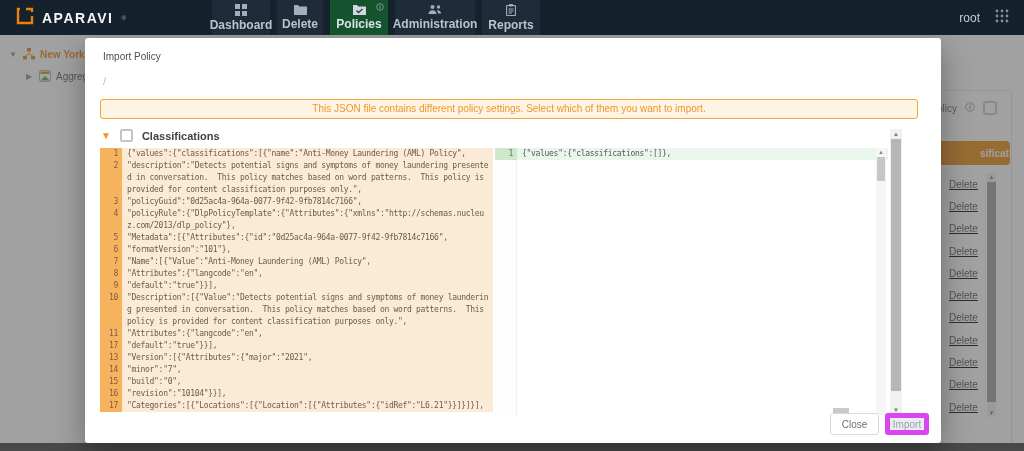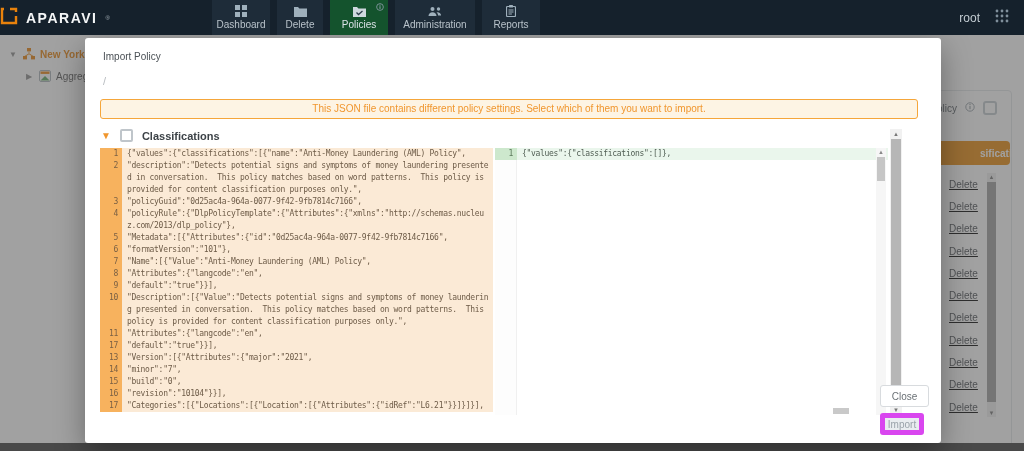--- a/index.html
+++ b/index.html
@@ -2,29 +2,29 @@
 <html><head>
 <meta charset="utf-8">
 <style>
   * { margin:0; padding:0; box-sizing:border-box; }
   html,body { width:1024px; height:451px; overflow:hidden; background:#fff;
               font-family:"Liberation Sans", sans-serif; }
 
   
   .topbar { position:absolute; left:0; top:0; width:1024px; height:35px;
             background:#15212c; z-index:30; display:flex; align-items:center; }
-  .brand { display:flex; align-items:center; gap:8px; padding-left:0; width:200px; }
+  .brand { display:flex; align-items:center; gap:8px; padding-left:16px; width:200px; }
   .brand-text { color:#f4f6f7; font-size:14px; font-weight:bold; letter-spacing:1.5px; }
   .brand-tm { color:#aab4bb; font-size:6px; vertical-align:top; }
   .nav { display:flex; gap:7px; margin-left:12px; height:35px; }
   .nav-tab { width:58px; height:35px; background:#1e2c39; display:flex; flex-direction:column;
              align-items:center; justify-content:center; gap:2px; position:relative; cursor:pointer; }
   .nav-tab.wide { width:80px; }
   .nav-tab.active { background:#14532d; }
-  .nav-tab .lbl { color:#b9c3cb; font-size:10px; }
+  .nav-tab .lbl { color:#b9c3cb; font-size:12px;font-weight:bold; }
   .nav-tab svg { display:block; }
   .nav-info { position:absolute; top:3px; right:4px; }
   .topbar-right { margin-left:auto; display:flex; align-items:center; gap:14px; padding-right:14px; }
   .user-name { color:#c3ccd2; font-size:12px; }
 
   
   .page { position:absolute; inset:35px 0 0 0; background:#fff; z-index:1; }
   .tree { padding-top:8px; }
   .tree-row { display:flex; align-items:center; gap:5px; height:22px; font-size:10px; }
   .tree-row .chev { color:#8d8d8d; font-size:8px; width:10px; text-align:center; }
@@ -82,21 +82,21 @@
   .pane.right .code { background:#eaf6ec; color:#4f5c52; }
   .inner-scroll { position:absolute; left:791px; top:110px; width:10px; height:267px; background:#f6f6f6; }
   .inner-scroll .arrow { font-size:6px; color:#888; text-align:center; line-height:8px; }
   .inner-scroll .thumb { margin:1px auto 0; width:8px; height:24px; background:#c6c6c6; }
   .outer-scroll { position:absolute; left:805px; top:91px; width:12px; height:286px; background:#f1f1f1; }
   .outer-scroll .arrow { font-size:6px; color:#777; text-align:center; line-height:10px; }
   .outer-scroll .thumb { position:absolute; top:10px; left:1px; width:10px; height:252px; background:#b6b6b6; }
   .outer-scroll .arrow.bottom { position:absolute; bottom:0; width:100%; }
   .hscroll-thumb { position:absolute; left:748px; top:370px; width:16px; height:6px; background:#c9c9c9; }
 
-  .modal-actions { position:absolute; right:12px; bottom:8px; display:flex; gap:6px;flex-direction:column; }
+  .modal-actions { position:absolute; right:12px; bottom:8px; display:flex; gap:6px; }
   .btn { height:22px; border-radius:3px; font-size:10px; display:flex; align-items:center;
          justify-content:center; cursor:pointer; font-family:"Liberation Sans", sans-serif; }
   .btn-close { width:49px; background:#fff; border:1px solid #d8dbde; color:#6a7075; }
   .btn-import { width:44px; background:#e9edf0; border:5px solid #d946ef; color:#9aa3aa; }
 </style>
 </head>
 <body>
 
 <div class="topbar">
   <div class="brand">

